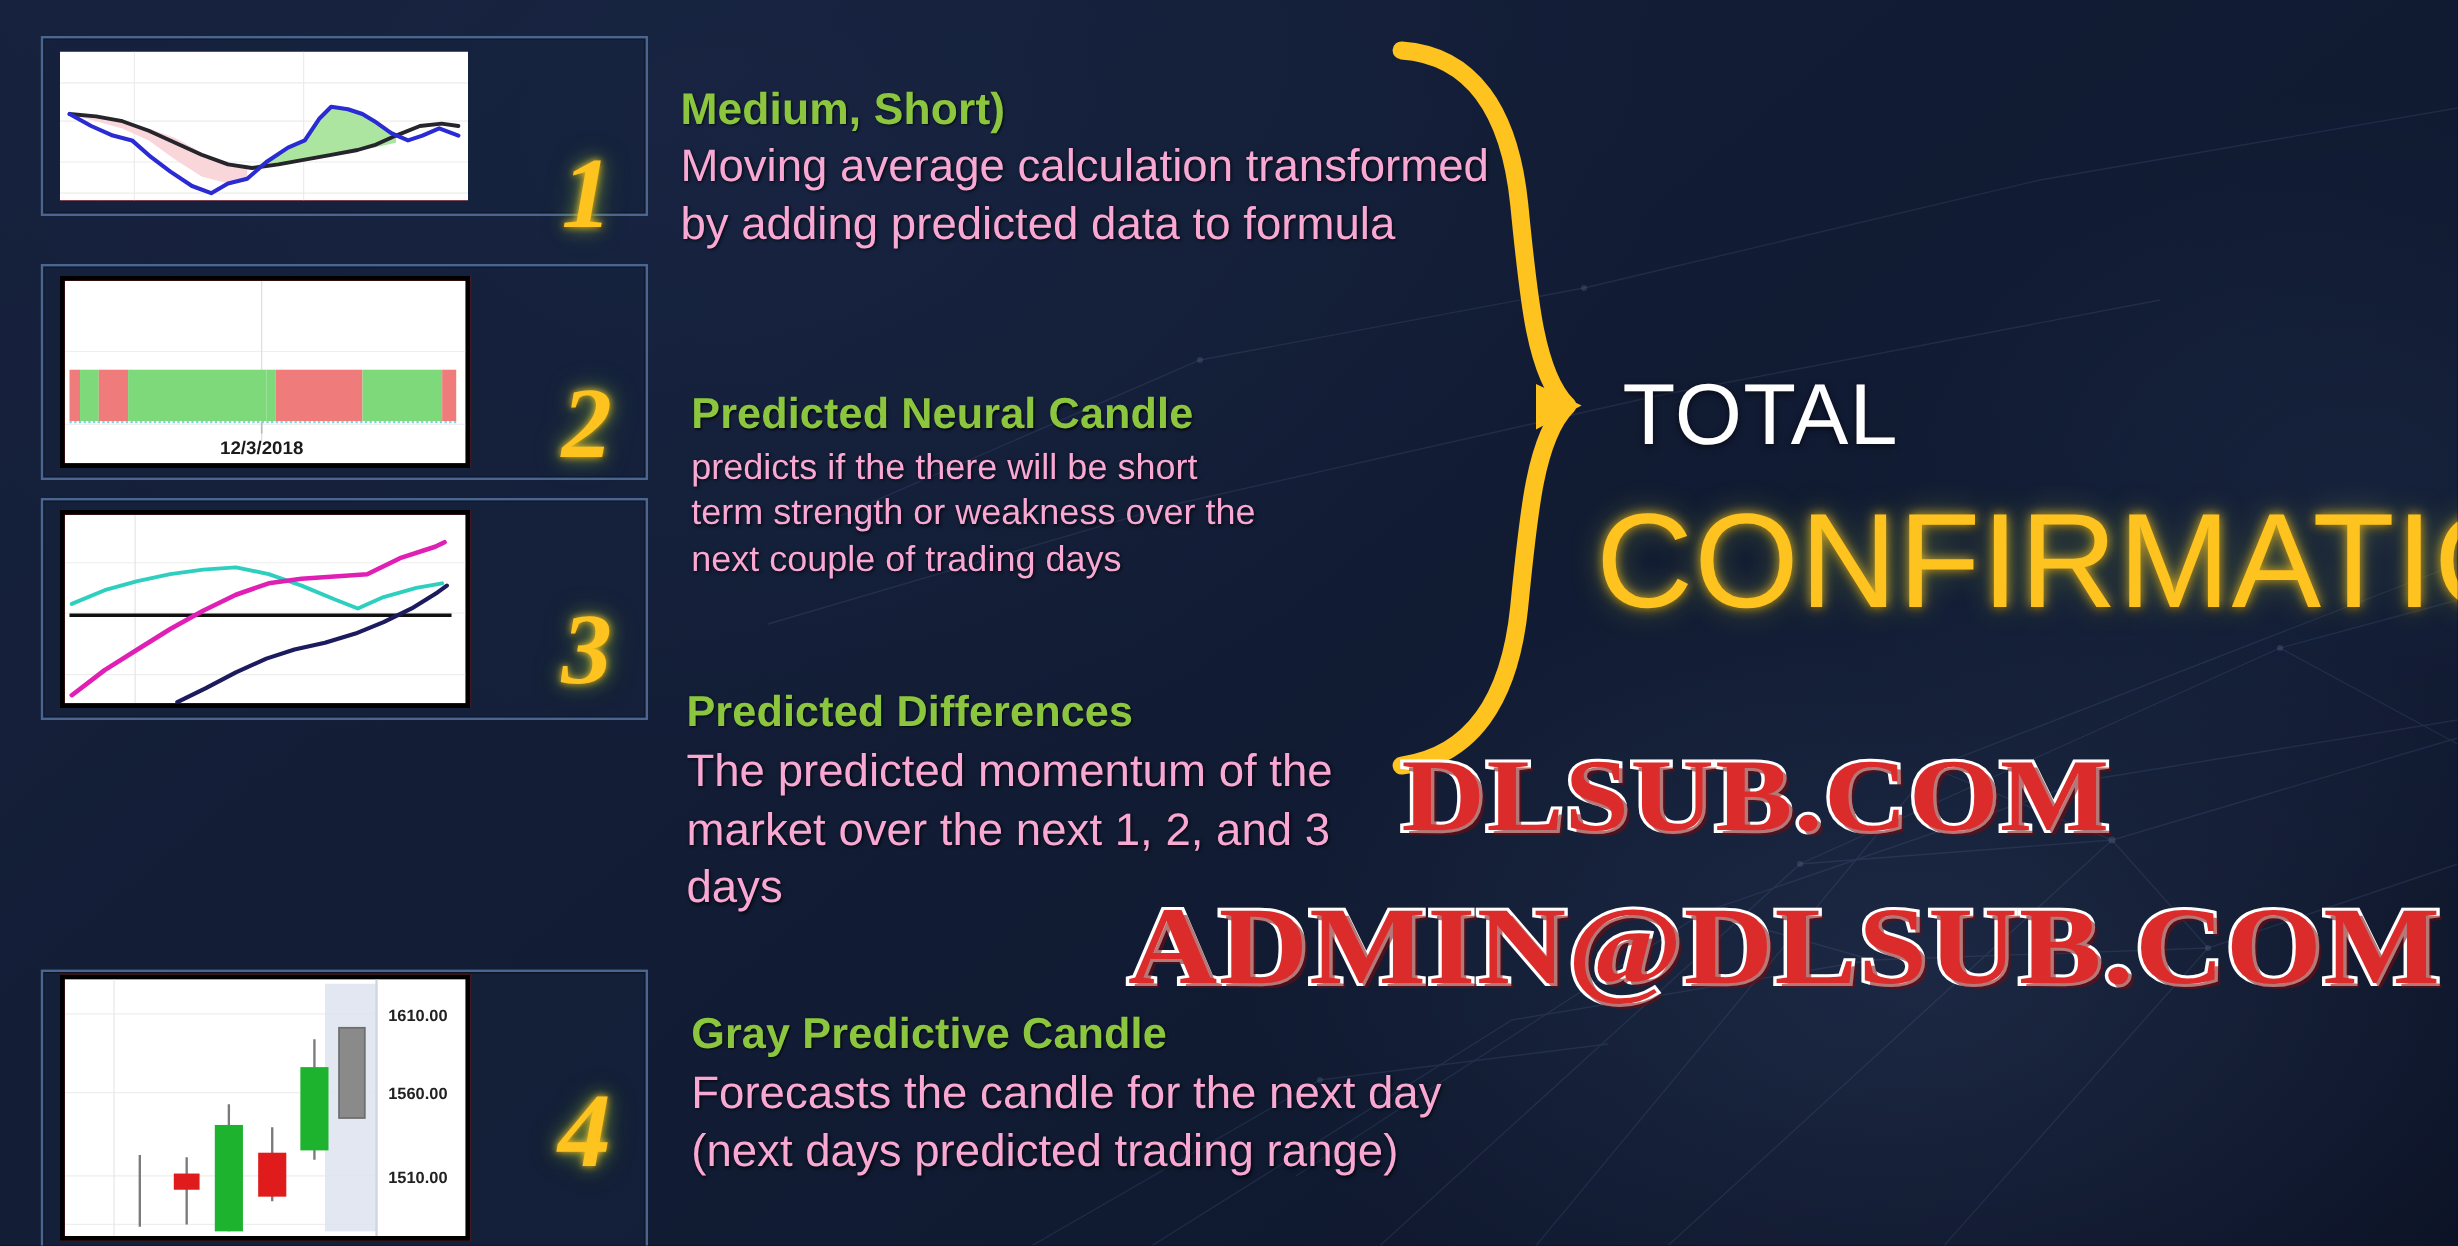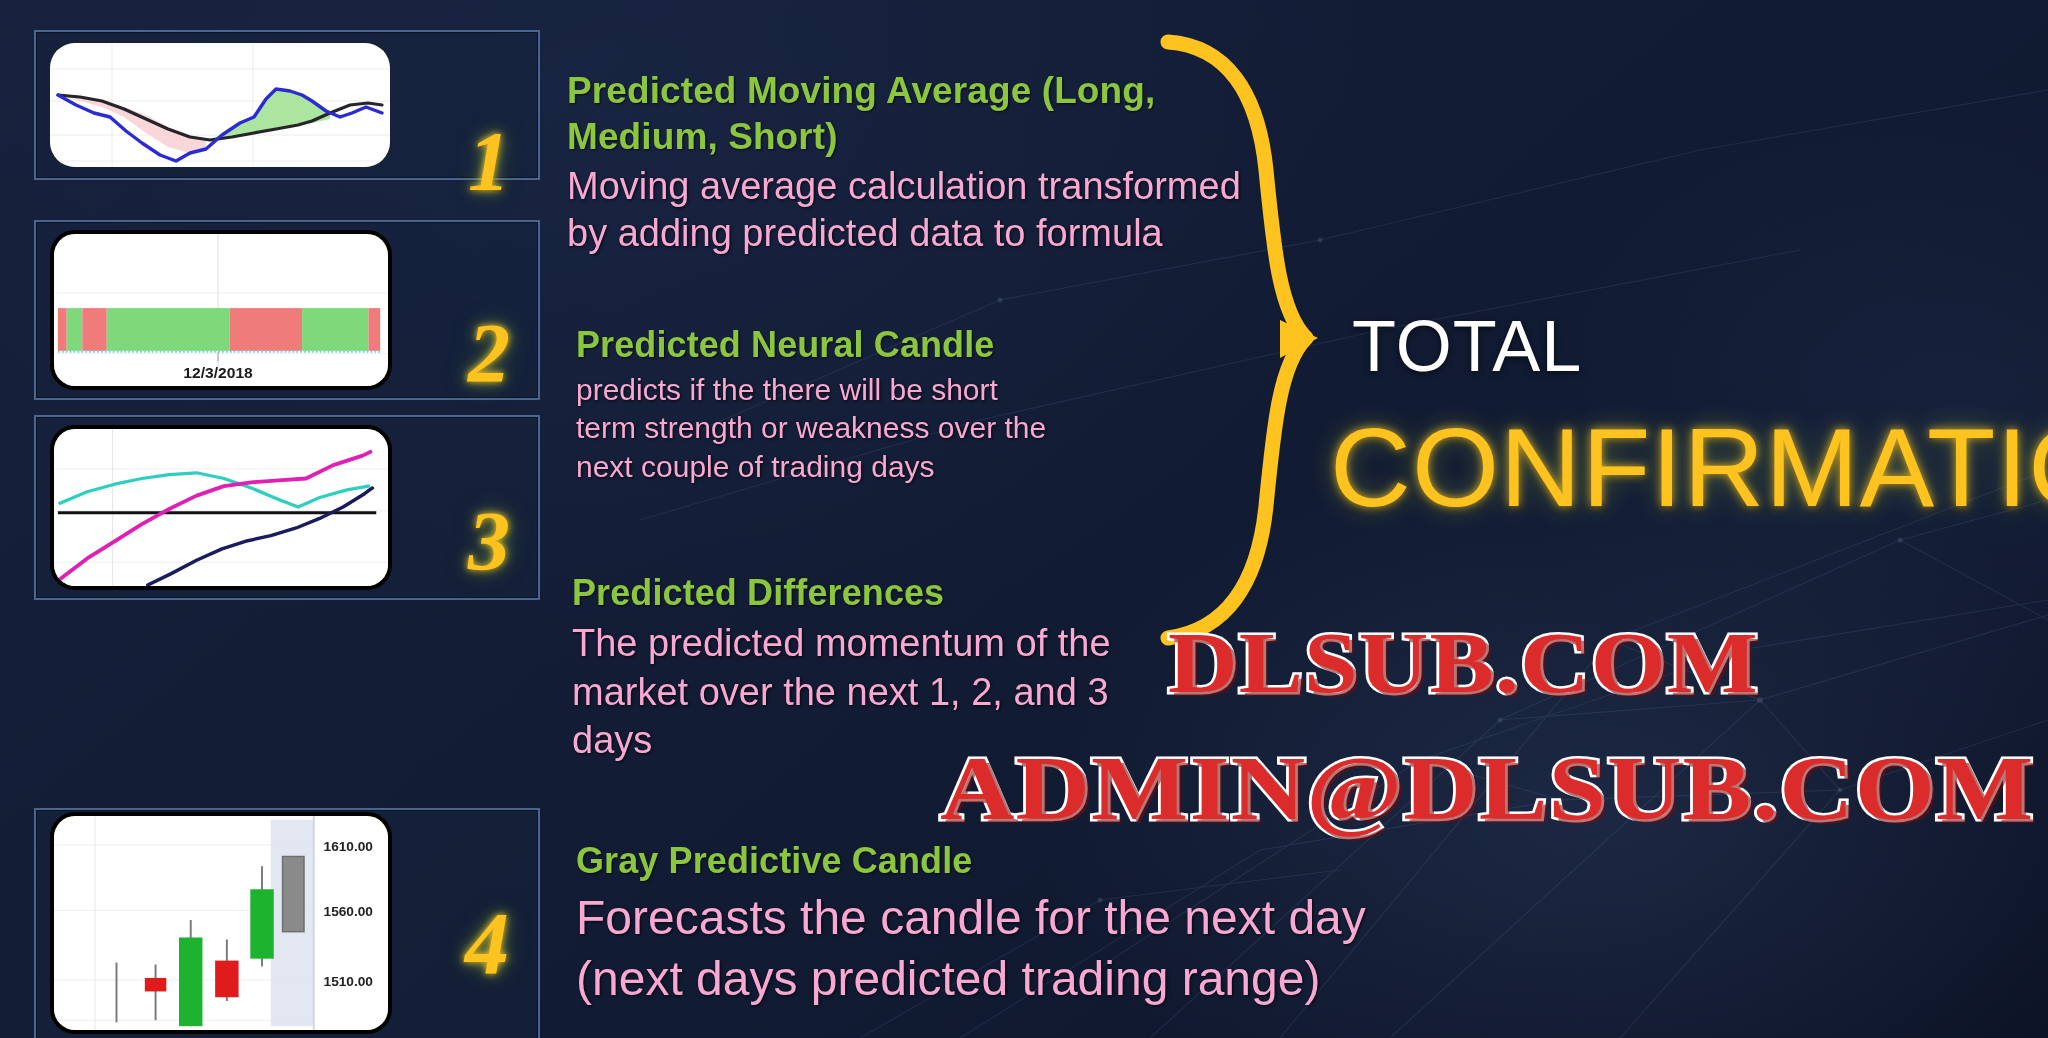--- a/index.html
+++ b/index.html
@@ -21,21 +21,21 @@
   #mesh{ position:absolute; inset:0; opacity:.55; }
 
   
   .panel{
     position:absolute;
     border:2px solid #4a6590;
     background:rgba(22,34,60,.55);
     box-shadow:0 0 0 1px rgba(10,16,30,.8) inset;
   }
   .chartbox{
-    position:absolute; background:#4d7c0f; overflow:hidden;border-radius:25px;
+    position:absolute; background:#ef4444; overflow:hidden;
   }
   .chartbox.framed{ border:4px solid #000; }
   .chartbox svg{ display:block; width:100%; height:100%; }
 
   .numtag{
     position:absolute;
     font-family:"Liberation Serif", serif;
     font-weight:700; font-style:italic;
     color:#ffc31f;
     text-shadow:
@@ -243,21 +243,20 @@
 
     <text x="276" y="36" font-family="Liberation Sans, sans-serif" font-size="14" font-weight="700" fill="#222">1610.00</text>
     <text x="276" y="104" font-family="Liberation Sans, sans-serif" font-size="14" font-weight="700" fill="#222">1560.00</text>
     <text x="276" y="176" font-family="Liberation Sans, sans-serif" font-size="14" font-weight="700" fill="#222">1510.00</text>
   </svg>
 </div>
 <div class="numtag" style="left:465px; top:900px; font-size:88px;">4</div>
 
 <div class="block" style="left:567px; top:68px; width:700px;">
   <div class="btitle" style="font-size:37px; line-height:1.25;">
-    <div>Predicted Moving Average (Long,</div>
     <div>Medium, Short)</div>
   </div>
   <div class="bbody" style="font-size:38px; line-height:1.26; margin-top:2px;">
     <div>Moving average calculation transformed</div>
     <div>by adding predicted data to formula</div>
   </div>
 </div>
 
 <div class="block" style="left:576px; top:322px; width:700px;">
   <div class="btitle" style="font-size:36px; line-height:1.25;">
@@ -278,21 +277,21 @@
     <div>The predicted momentum of the</div>
     <div>market over the next 1, 2, and 3</div>
     <div>days</div>
   </div>
 </div>
 
 <div class="block" style="left:576px; top:838px; width:700px;">
   <div class="btitle" style="font-size:36px; line-height:1.25;">
     <div>Gray Predictive Candle</div>
   </div>
-  <div class="bbody" style="font-size:48px; line-height:1.28; margin-top:4px;">
+  <div class="bbody" style="font-size:38px; line-height:1.28; margin-top:4px;">
     <div>Forecasts the candle for the next day</div>
     <div>(next days predicted trading range)</div>
   </div>
 </div>
 
 <svg id="brace" viewBox="0 0 220 760">
   <g fill="none" stroke="#ffc31f" stroke-width="15" stroke-linecap="round" stroke-linejoin="round">
     <path d="M38,22 C96,26 128,72 136,150 C144,232 150,292 176,318"></path>
     <path d="M176,318 C150,344 144,404 136,486 C128,564 96,610 38,618"></path>
   </g>

